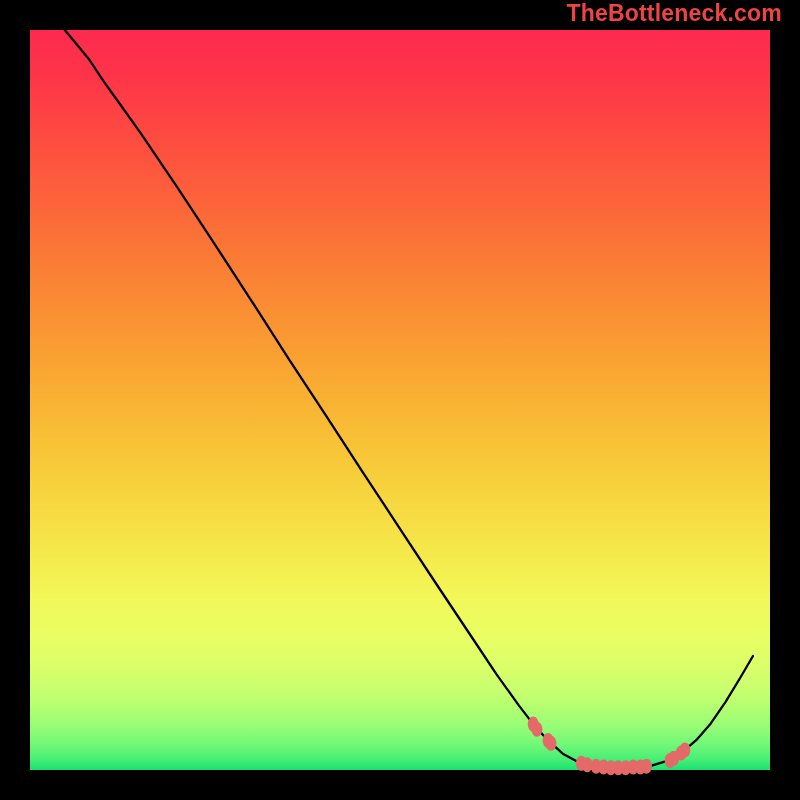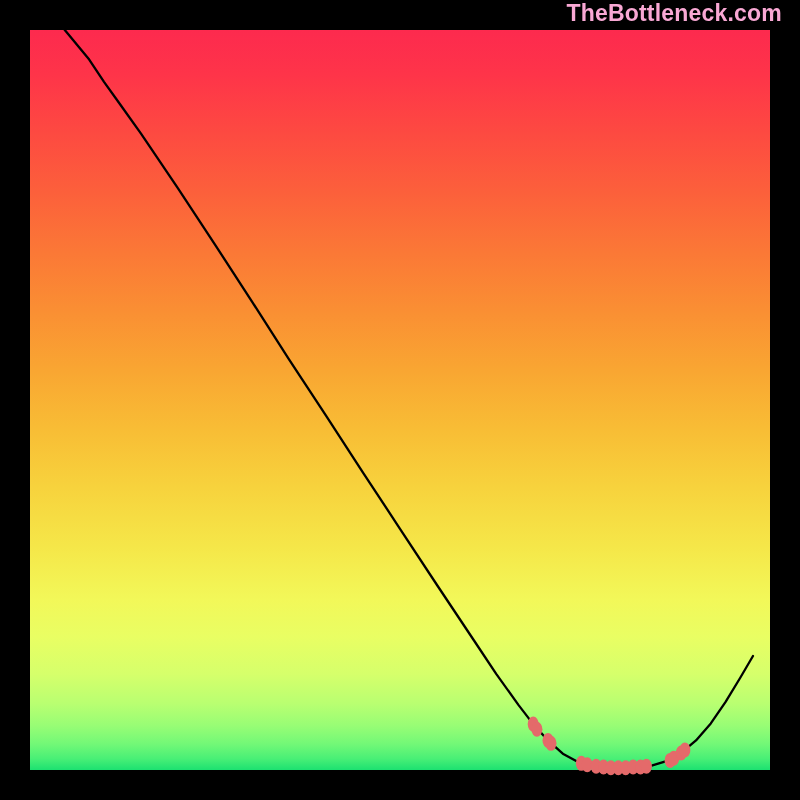--- a/index.html
+++ b/index.html
@@ -12,21 +12,21 @@
   }
   .wrap {
     position: relative;
     width: 800px;
     height: 800px;
   }
   .attribution {
     position: absolute;
     top: 0;
     right: 18px;
-    color: #f9a8d4;
+    color: #ef4444;
     font-family: Arial, Helvetica, sans-serif;
     font-size: 23px;
     font-weight: bold;
     letter-spacing: 0.2px;
   }
   svg.chart {
     position: absolute;
     left: 0;
     top: 0;
   }

